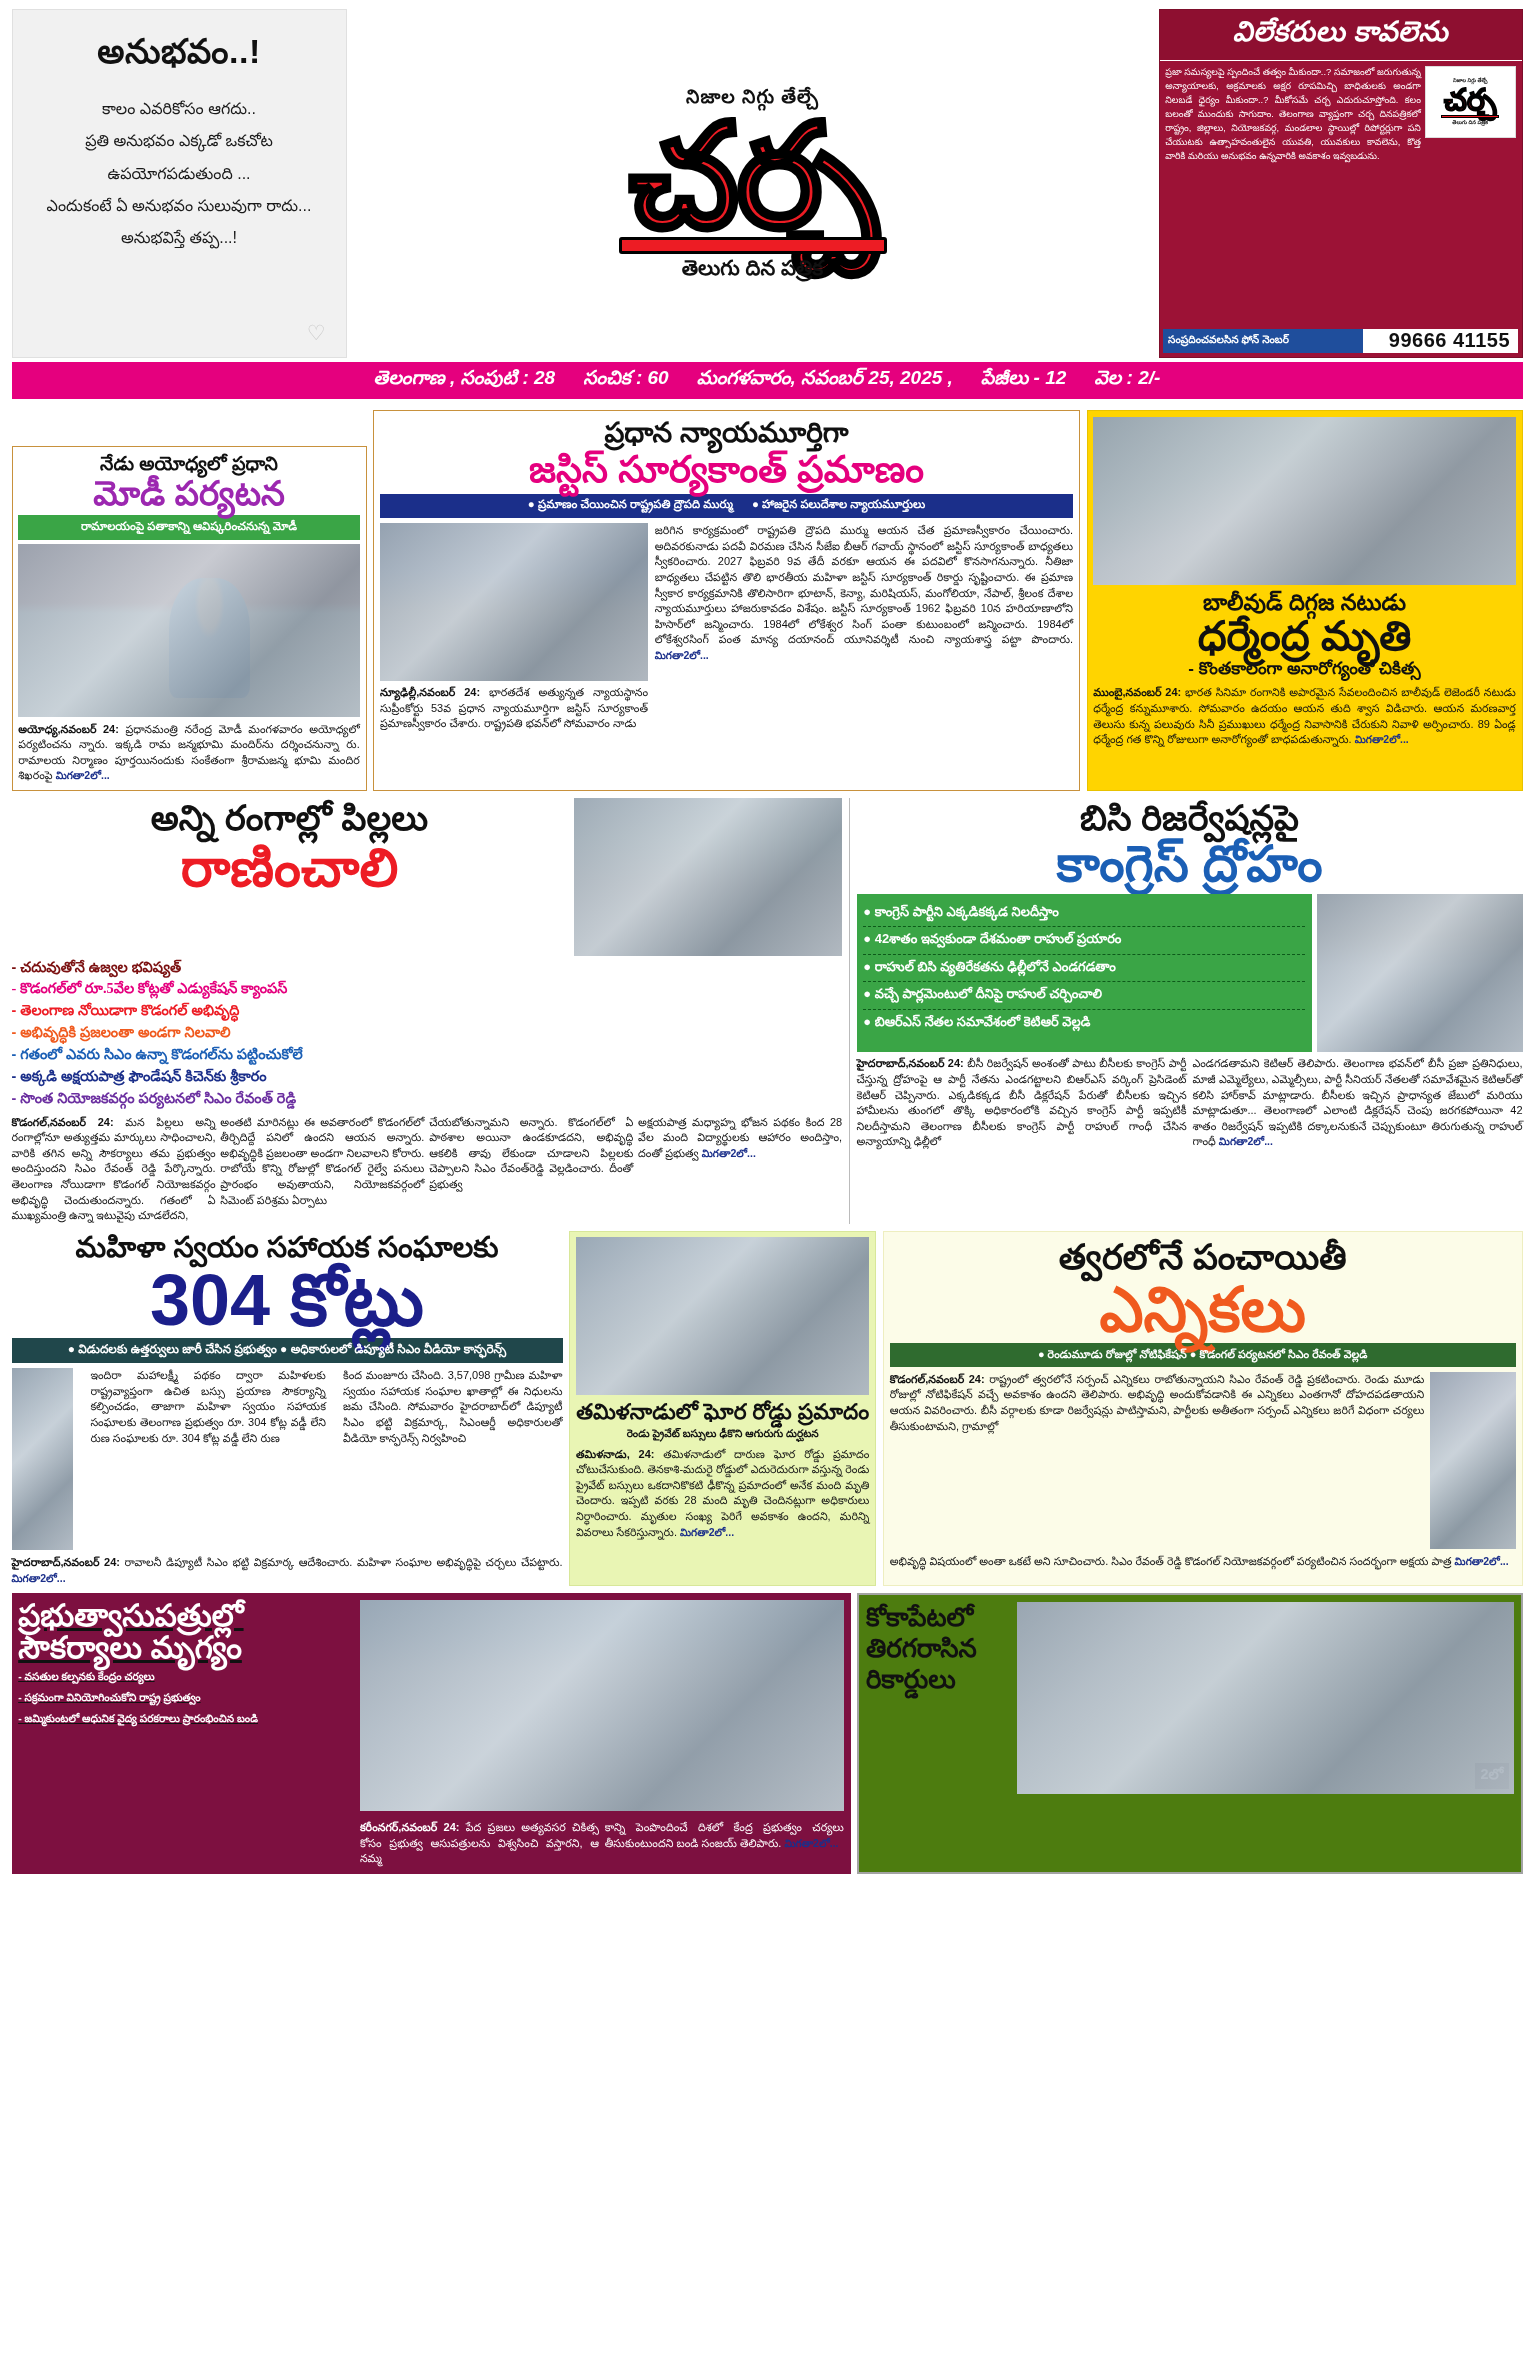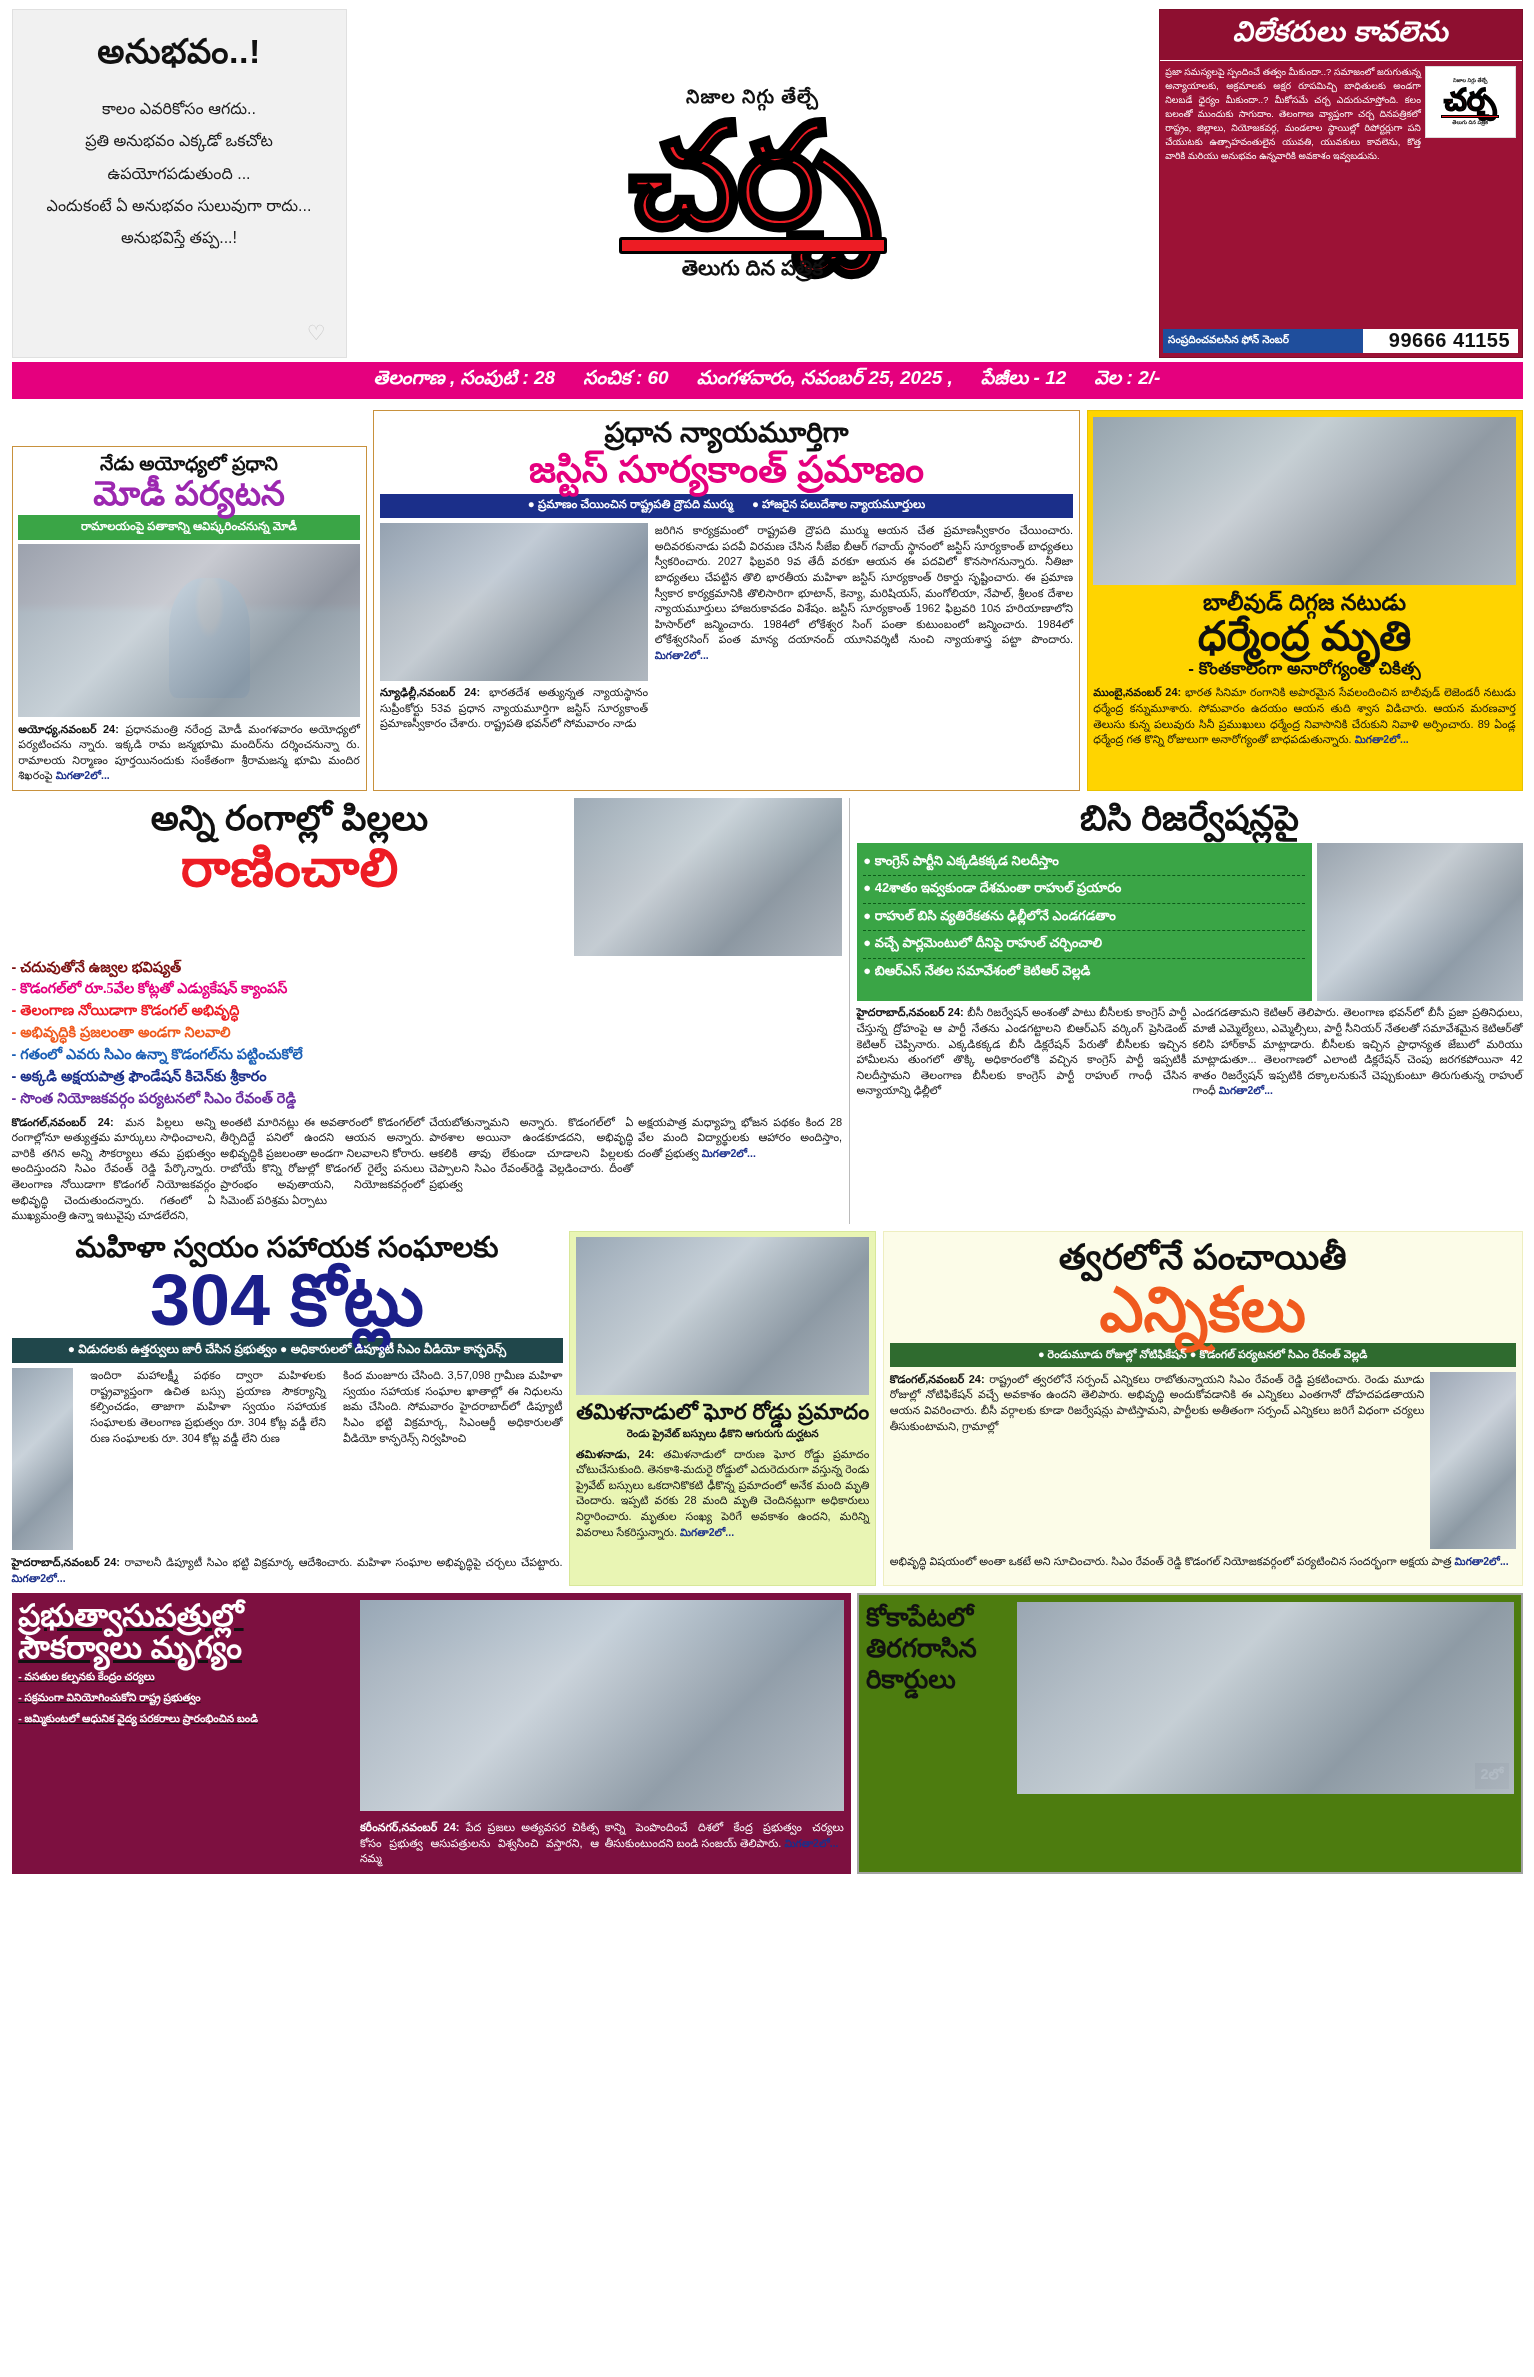--- a/index.html
+++ b/index.html
@@ -137,21 +137,21 @@
   .bc-green li { list-style:none; color:#fff; font-size:13px; font-weight:700; padding:4.3px 0; }
   .bc-green li + li { border-top:1.9px dashed #0d5a1a; }
   .ph-ktr { width:206px; height:158px;
     background:linear-gradient(180deg,#7b5a3a 0%,#b08a62 26%,#e9ddd2 46%,#cfd6dd 70%,#7e8a96 100%); }
 
   
   .b-304 { width:551px; }
   .b-304 .kicker { font-size:29px; text-align:center; }
   .b-304 .head-xl { font-size:72px; color:#1b1f8a; text-align:center; line-height:1; }
   .b-304 .subbar { background:#20474b; text-align:center; font-size:12px; margin-top:1.9px; }
-  .r3-mid { display:flex; gap:17px; margin-top:4.8px; }
+  .r3-mid { display:flex; gap:17px; margin-top:4.8px;justify-content:flex-end; }
   .ph-bhatti { width:268px; height:182px;
     background:linear-gradient(180deg,#6d8a9c 0%,#9fb3bf 30%,#e3e7ea 50%,#c3ccd2 75%,#8b99a3 100%); }
 
   .b-tn { width:307px; background:#e9f5b4; border:1px solid #d8e79a; padding:5.8px; }
   .ph-tn { height:158px;
     background:linear-gradient(160deg,#8fb9c9 0%,#b9c9cf 24%,#7d8a78 48%,#9a9486 66%,#636a5d 100%); }
   .b-tn .head-xl { font-size:21.6px; color:#111; text-align:center; margin-top:4.8px; line-height:1.1; }
   .b-tn .subline { font-size:10.5px; font-weight:700; text-align:center; margin-top:2.9px; }
 
   .b-panch { flex:1; background:#fcfce8; border:1px solid #eeeec0; padding:5.8px; }
@@ -312,20 +312,21 @@
         <div class="body-col">చేయబోతున్నామని అన్నారు. కొడంగల్‌లో ఏ పాఠశాల అయినా ఉండకూడదని, అభివృద్ధి ఆకలికి తావు లేకుండా చూడాలని పిల్లలకు చెప్పాలని సిఎం రేవంత్‌రెడ్డి వెల్లడించారు. దీంతో ప్రభుత్వ</div>
         <div class="body-col">
           <span>అక్షయపాత్ర మధ్యాహ్న భోజన పథకం కింద 28 వేల మంది విద్యార్థులకు ఆహారం అందిస్తాం, దంతో ప్రభుత్వ</span>
           <span class="contd">మిగతా2లో...</span>
         </div>
       </div>
     </div>
 
     <div class="b-bc">
       <div class="kicker">బిసి రిజర్వేషన్లపై</div>
+      <div class="head-xl">కాంగ్రెస్ ద్రోహం</div>
       <div class="bc-mid">
         <ul class="bc-green">
           <li>● కాంగ్రెస్ పార్టీని ఎక్కడికక్కడ నిలదీస్తాం</li>
           <li>● 42శాతం ఇవ్వకుండా దేశమంతా రాహుల్ ప్రయారం</li>
           <li>● రాహుల్ బిసి వ్యతిరేకతను ఢిల్లీలోనే ఎండగడతాం</li>
           <li>● వచ్చే పార్లమెంటులో దీనిపై రాహుల్ చర్చించాలి</li>
           <li>● బిఆర్ఎస్ నేతల సమావేశంలో కెటిఆర్ వెల్లడి</li>
         </ul>
         <div class="photo ph-ktr"></div>
       </div>

